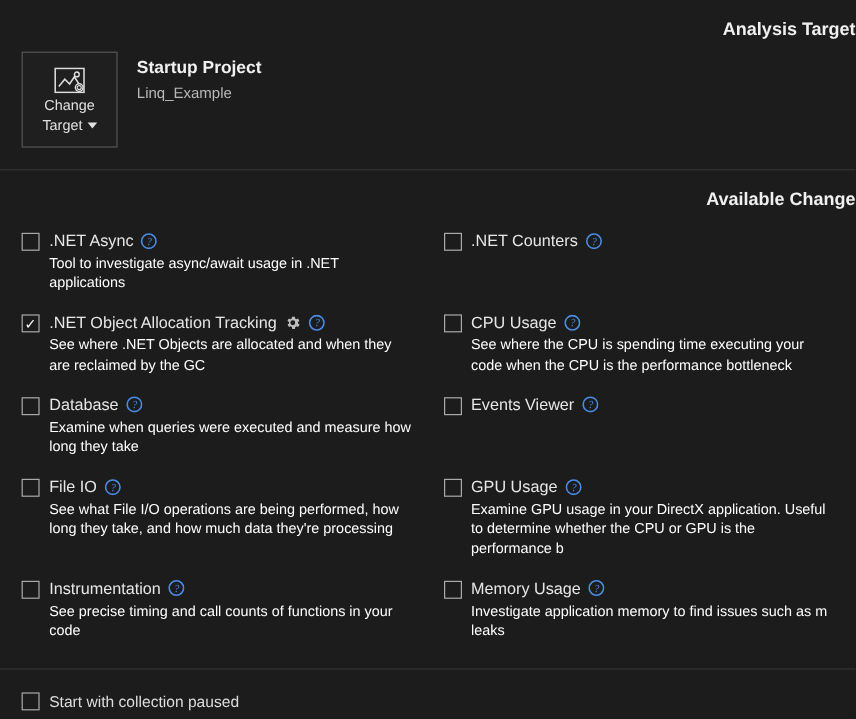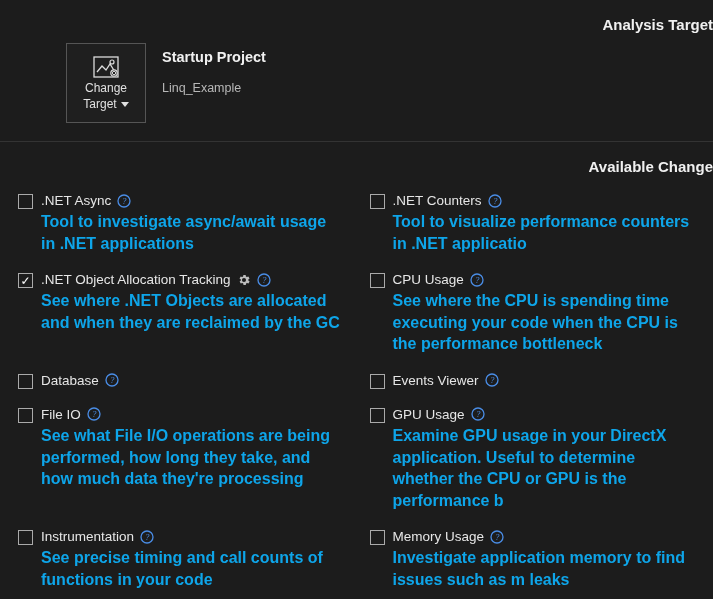--- a/index.html
+++ b/index.html
@@ -31,30 +31,29 @@
       border: 1px solid #555;
       background: #1f1f1f;
       display: flex;
       flex-direction: column;
       align-items: center;
       justify-content: center;
       gap: 2px;
       color: #e0e0e0;
       font-size: 12px;
       cursor: pointer;
-      margin-left: 48px;
     }
     .ct-icon {
       width: 28px; height: 24px;
       display: flex; align-items: center; justify-content: center;
     }
     .ct-label { line-height: 1.2; text-align: center; }
     .ct-chevron { display: inline-flex; align-items: center; gap: 4px; text-align: right; }
     .target-info { padding-top: 6px; }
-    .target-name { font-size: 14.5px; font-weight: 600; color: #f0f0f0; margin-bottom: 16px; }
+    .target-name { font-size: 14.5px; font-weight: 600; color: #f0f0f0; margin-bottom: 6px; }
     .target-sub { font-size: 12.5px; color: #b8b8b8; }
     .divider {
       border: none;
       border-top: 1px solid #333;
       margin: 18px 0 0 0;
     }
     .tools-grid {
       display: grid;
       grid-template-columns: 1fr 1fr;
       column-gap: 20px;
@@ -88,26 +87,25 @@
       display: flex;
       align-items: center;
       gap: 6px;
       flex-wrap: wrap;
     }
     .tool-name {
       font-size: 13.5px;
       color: #e6e6e6;
     }
     .tool-desc {
-      font-size: 16px;
-      color: #0ea5e9;
+      font-size: 12px;
+      color: #ffffff;
       line-height: 1.35;
       margin-top: 3px;
       padding-right: 6px;
-      font-weight: bold;
     }
     .info-icon, .gear-icon {
       width: 14px; height: 14px;
       display: inline-flex; align-items: center; justify-content: center;
       cursor: pointer;
     }
     .info-icon svg circle.outer { stroke: #4a8de6; stroke-width: 1.3; fill: none; }
     .info-icon svg text { fill: #4a8de6; font-size: 9px; font-family: Georgia, serif; font-style: italic; }
     .gear-icon svg { fill: #bdbdbd; }
     .footer {
@@ -173,21 +171,20 @@
     <div class="tool-body">
       <div class="tool-head">
         <span class="tool-name">.NET Counters</span>
         <span class="info-icon">
             <svg width="14" height="14">
               <circle class="outer" cx="7" cy="7" r="6"></circle>
               <text x="5" y="10">?</text>
             </svg>
           </span>
       </div>
-      <div class="tool-desc">Tool to visualize performance counters in .NET applicatio</div>
     </div>
   </div>
 
   <div class="tool">
     <span class="checkbox checked"></span>
     <div class="tool-body">
       <div class="tool-head">
         <span class="tool-name">.NET Object Allocation Tracking</span>
         <span class="gear-icon">
           <svg width="14" height="14" viewBox="0 0 24 24">
@@ -225,20 +222,21 @@
     <div class="tool-body">
       <div class="tool-head">
         <span class="tool-name">Database</span>
         <span class="info-icon">
             <svg width="14" height="14">
               <circle class="outer" cx="7" cy="7" r="6"></circle>
               <text x="5" y="10">?</text>
             </svg>
           </span>
       </div>
+      <div class="tool-desc">Examine when queries were executed and measure how long they take</div>
     </div>
   </div>
   <div class="tool">
     <span class="checkbox"></span>
     <div class="tool-body">
       <div class="tool-head">
         <span class="tool-name">Events Viewer</span>
         <span class="info-icon">
             <svg width="14" height="14">
               <circle class="outer" cx="7" cy="7" r="6"></circle>

